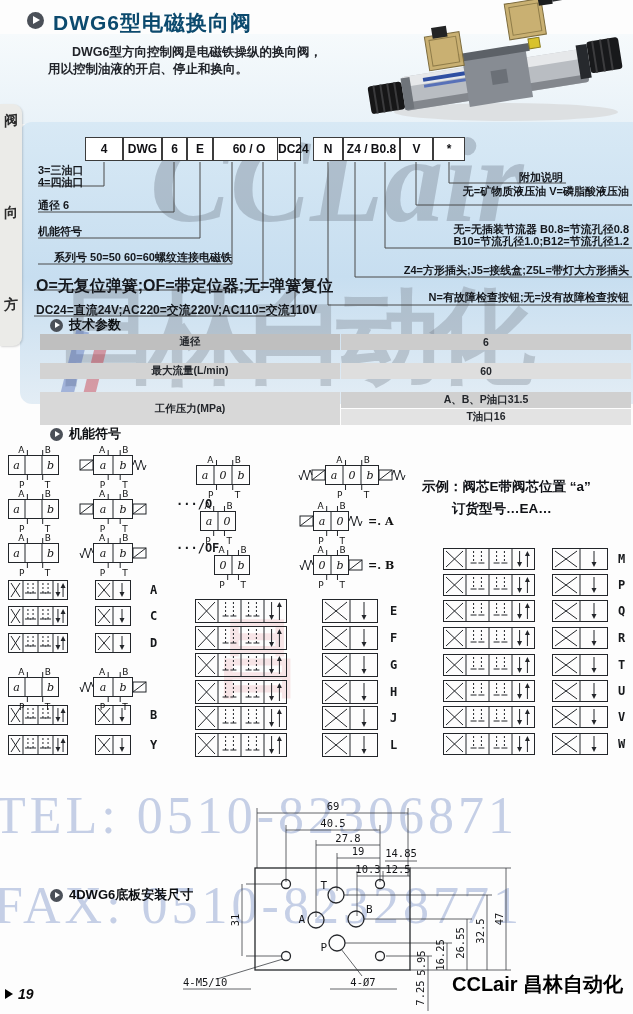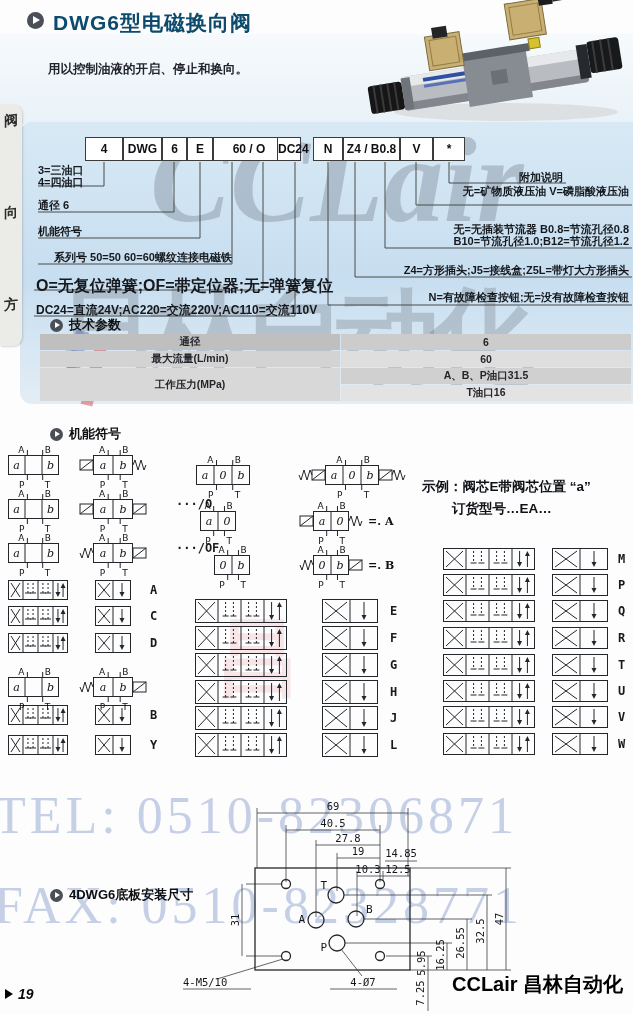--- a/index.html
+++ b/index.html
@@ -37,21 +37,21 @@
   .mlab{position:absolute;font-size:11px;font-weight:bold;color:#15181d;white-space:nowrap;}
   .mlab.r{text-align:right;}
   
   .sec{display:flex;align-items:center;gap:6px;}
   .s-icon{width:13px;height:13px;border-radius:50%;background:#4b5058;position:relative;flex:0 0 13px;}
   .s-icon::after{content:'';position:absolute;left:4.5px;top:3px;border-left:5.5px solid #fff;
                  border-top:3.5px solid transparent;border-bottom:3.5px solid transparent;}
   .s-title{font-size:13px;font-weight:bold;color:#0d0f12;}
   
   .tt{left:40px;top:334px;width:591px;}
-  .tt .row{display:flex;margin-bottom:1px;}
+  .tt .row{display:flex;margin-bottom:13px;}
   .tt .c{box-sizing:border-box;font-size:10.5px;font-weight:bold;color:#23262b;
          display:flex;align-items:center;justify-content:center;}
   .tt .l{width:300px;margin-right:1px;}
   .tt .r{width:290px;}
   
   .sym line,.sym rect,.sym path,.sym polyline{stroke:#23262a;stroke-width:1;fill:none;}
   .sym polygon{fill:#23262a;stroke:none;}
   .sym text{fill:#111;font:italic 11px "DejaVu Serif",serif;}
   .sym text.pl{font:9px "DejaVu Sans",sans-serif;font-style:normal;}
   .symlab{position:absolute;font:bold 12px "DejaVu Sans Mono",monospace;color:#17191c;transform:translateY(-50%);}
@@ -80,20 +80,21 @@
   <div class="abs wm-bar-b"></div>
   <div class="abs wm-bar-r"></div>
   <div class="abs wm wm-glyph">昌</div>
   <div class="abs wm wm-tel">TEL: 0510-82306871</div>
   <div class="abs wm wm-fax">FAX: 0510-82328771</div>
 
   <div class="abs" style="left:27px;top:12px;">
       <div class="h-icon"></div>
     </div>
   <div class="abs title" style="left:53px;top:9px;">DWG6型电磁换向阀</div>
+  <div class="abs intro" style="left:48px;top:44px;text-indent:24px;">DWG6型方向控制阀是电磁铁操纵的换向阀，</div>
   <div class="abs intro" style="left:48px;top:61px;">用以控制油液的开启、停止和换向。</div>
 
   <svg class="abs" style="left:366px;top:0;" width="266" height="126" viewBox="0 0 266 126">
     <ellipse cx="140" cy="112" rx="112" ry="9" fill="#dde0e2"></ellipse>
     <g transform="rotate(-9 133 80)">
       <rect x="36" y="62" width="186" height="34" rx="4" fill="#b9bdc2"></rect>
       <rect x="36" y="62" width="186" height="10" rx="4" fill="#e6e8ea"></rect>
       <rect x="36" y="88" width="186" height="8" rx="3" fill="#83878d"></rect>
       <rect x="2" y="66" width="34" height="28" rx="3" fill="#161617"></rect>
       <line x1="8" y1="66" x2="8" y2="94" stroke="#3a3a3c" stroke-width="2"></line>

